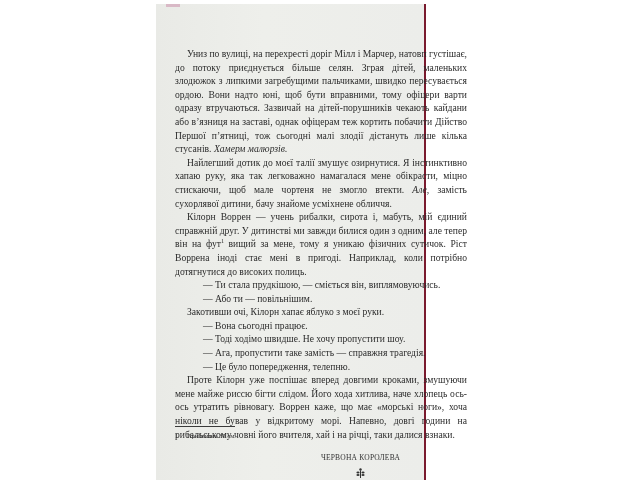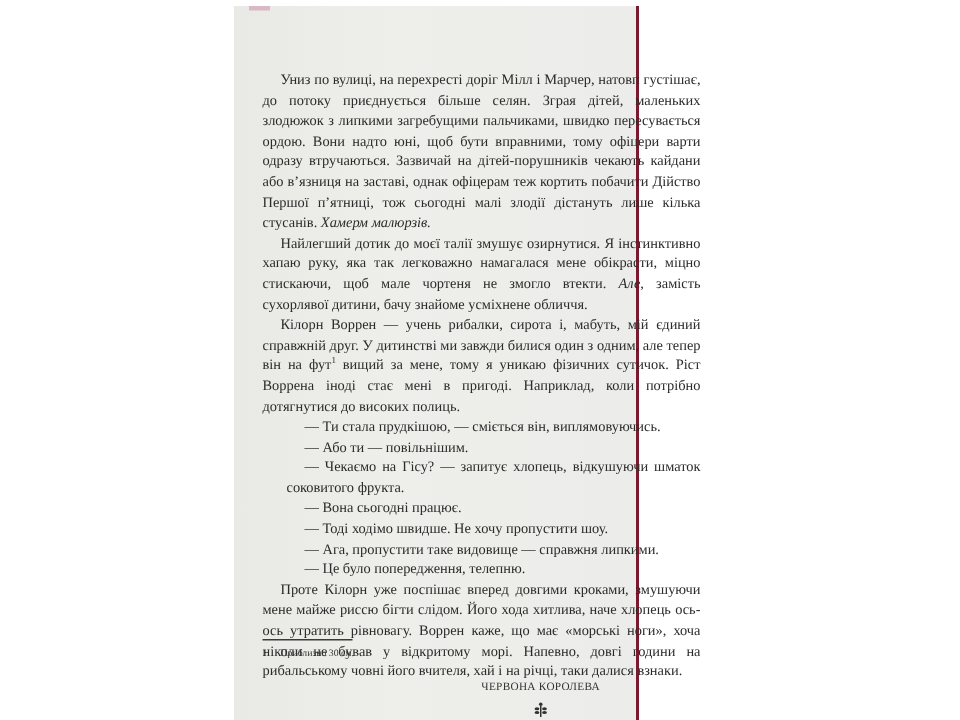--- a/index.html
+++ b/index.html
@@ -43,24 +43,24 @@
 
 <div class="page">
   <div class="page-top-mark"></div>
 
   <div class="text">
     <p><span>Униз по вулиці, на перехресті доріг Мілл і Марчер, натовп густішає, до потоку приєднується більше селян. Зграя дітей, маленьких злодюжок з липкими загребущими пальчиками, швидко пересувається ордою. Вони надто юні, щоб бути вправними, тому офіцери варти одразу втручаються. Зазвичай на дітей-порушників чекають кайдани або в’язниця на заставі, однак офіцерам теж кортить побачити Дійство Першої п’ятниці, тож сьогодні малі злодії дістануть лише кілька стусанів. </span><em>Хамерм малюрзів.</em></p>
     <p><span>Найлегший дотик до моєї талії змушує озирнутися. Я інстинктивно хапаю руку, яка так легковажно намагалася мене обікрасти, міцно стискаючи, щоб мале чортеня не змогло втекти. </span><em>Але,</em><span> замість сухорлявої дитини, бачу знайоме усміхнене обличчя.</span></p>
     <p><span>Кілорн Воррен — учень рибалки, сирота і, мабуть, мій єдиний справжній друг. У дитинстві ми завжди билися один з одним, але тепер він на фут</span><sup>1</sup><span> вищий за мене, тому я уникаю фізичних сутичок. Ріст Воррена іноді стає мені в пригоді. Наприклад, коли потрібно дотягнутися до високих полиць.</span></p>
     <p class="dlg">— Ти стала прудкішою, — сміється він, виплямовуючись.</p>
     <p class="dlg">— Або ти — повільнішим.</p>
-    <p class="dlg">— Чекаємо на Гісу? — запитує хлопець, відкушуючи шматок соковитого фрукта.</p>
+    <p>Закотивши очі, Кілорн хапає яблуко з моєї руки.</p>
     <p class="dlg">— Вона сьогодні працює.</p>
     <p class="dlg">— Тоді ходімо швидше. Не хочу пропустити шоу.</p>
-    <p class="dlg">— Ага, пропустити таке видовище — справжня липкими.</p>
+    <p class="dlg">— Ага, пропустити таке замість — справжня трагедія.</p>
     <p class="dlg">— Це було попередження, телепню.</p>
     <p>Проте Кілорн уже поспішає вперед довгими кроками, змушуючи мене майже риссю бігти слідом. Його хода хитлива, наче хлопець ось-ось утратить рівновагу. Воррен каже, що має «морські ноги», хоча ніколи не бував у відкритому морі. Напевно, довгі години на рибальському човні його вчителя, хай і на річці, таки далися взнаки.</p>
   </div>
 
   <div class="fn-rule"></div>
   <div class="footnote">
     <span class="num">1</span><span>Приблизно 30 см.</span>
   </div>
 
   <div class="running-foot">

